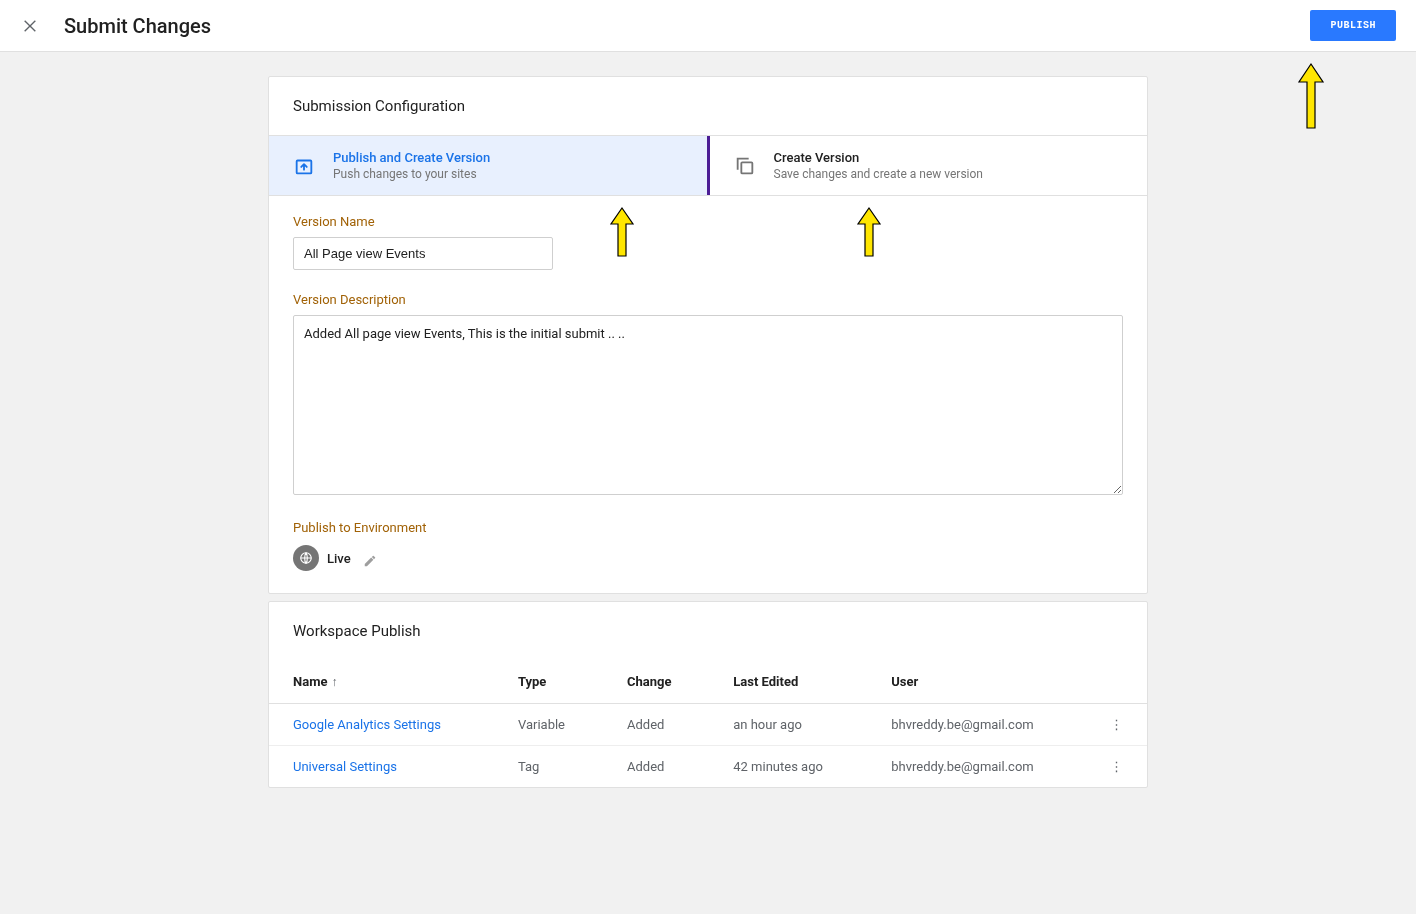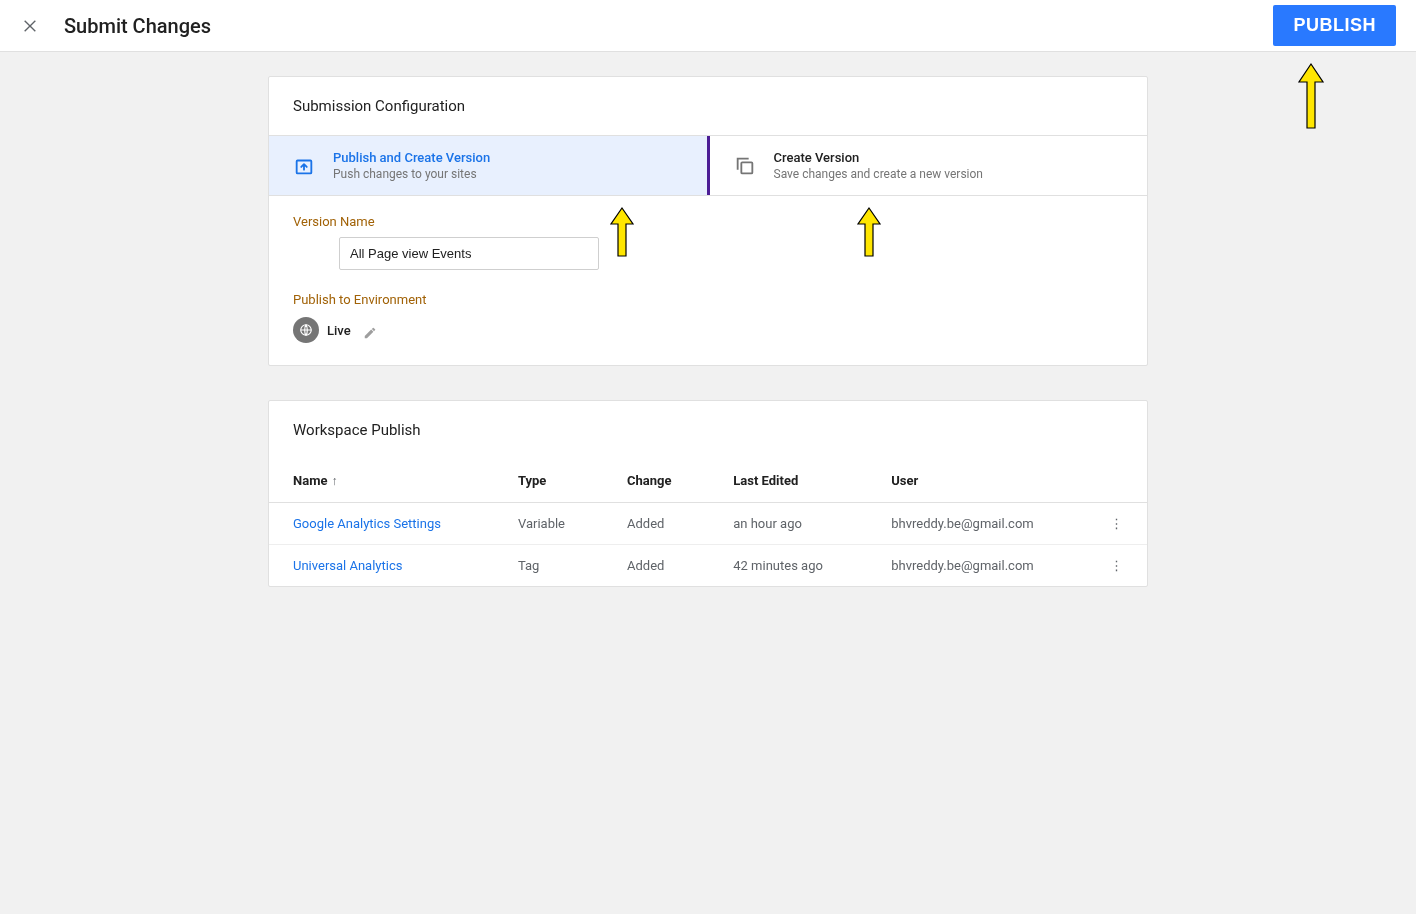--- a/index.html
+++ b/index.html
@@ -27,33 +27,34 @@
   .page-title {
     font-size: 20px;
     font-weight: 500;
     color: #212121;
   }
   .publish-btn {
     background: #2979ff;
     color: #fff;
     border: none;
     padding: 10px 20px;
-    font-size: 18px;
+    font-size: 10px;
     font-weight: 600;
     letter-spacing: 0.5px;
     border-radius: 2px;
     cursor: pointer;
     text-transform: uppercase;
+    font-family: Liberation Mono, monospace;
   }
   .content {
     max-width: 880px;
     margin: 24px auto 40px;
     display: flex;
     flex-direction: column;
-    gap: 34px;
+    gap: 7px;
   }
   .card {
     background: #fff;
     border: 1px solid #e0e0e0;
     border-radius: 2px;
   }
   .card-header {
     padding: 20px 24px;
     font-size: 15px;
     color: #212121;
@@ -85,21 +86,20 @@
   .form-section { padding: 18px 24px 22px; }
   .field-label { font-size: 13px; color: #a16207; margin-bottom: 8px; display: block; }
   .text-input {
     width: 260px;
     padding: 8px 10px;
     border: 1px solid #cfcfcf;
     border-radius: 2px;
     font-size: 13px;
     color: #212121;
     background: #fff;
-    margin-left: 46px;
   }
   .textarea {
     width: 100%;
     height: 180px;
     padding: 10px;
     border: 1px solid #cfcfcf;
     border-radius: 2px;
     font-size: 13px;
     color: #212121;
     resize: vertical;
@@ -197,20 +197,24 @@
           <div class="option-text-sub">Save changes and create a new version</div>
         </div>
       </div>
     </div>
 
     <div class="form-section">
       <label class="field-label">Version Name</label>
       <input class="text-input" value="All Page view Events" style="">
     </div>
 
+    <div class="form-section" style="padding-top:0">
+      <label class="field-label">Version Description</label>
+      <textarea class="textarea" style="">Added All page view Events, This is the initial submit .. ..</textarea>
+    </div>
 
     <div class="form-section" style="padding-top:0">
       <label class="field-label">Publish to Environment</label>
       <div class="env-row">
         <div class="env-chip">
           <div class="env-circle">
             <svg width="14" height="14" viewBox="0 0 24 24" fill="none" stroke="#fff" stroke-width="2">
                 <circle cx="12" cy="12" r="9"></circle>
                 <path d="M3 12h18 M12 3c3 3 3 15 0 18 M12 3c-3 3-3 15 0 18"></path>
               </svg>
@@ -242,21 +246,21 @@
       <tbody>
         <tr>
           <td><span class="link">Google Analytics Settings</span></td>
           <td>Variable</td>
           <td>Added</td>
           <td>an hour ago</td>
           <td>bhvreddy.be@gmail.com</td>
           <td class="row-menu"><span>⋮</span></td>
         </tr>
         <tr>
-          <td><span class="link">Universal Analytics</span></td>
+          <td><span class="link">Universal Settings</span></td>
           <td>Tag</td>
           <td>Added</td>
           <td>42 minutes ago</td>
           <td>bhvreddy.be@gmail.com</td>
           <td class="row-menu"><span>⋮</span></td>
         </tr>
       </tbody>
     </table>
   </div>
 

